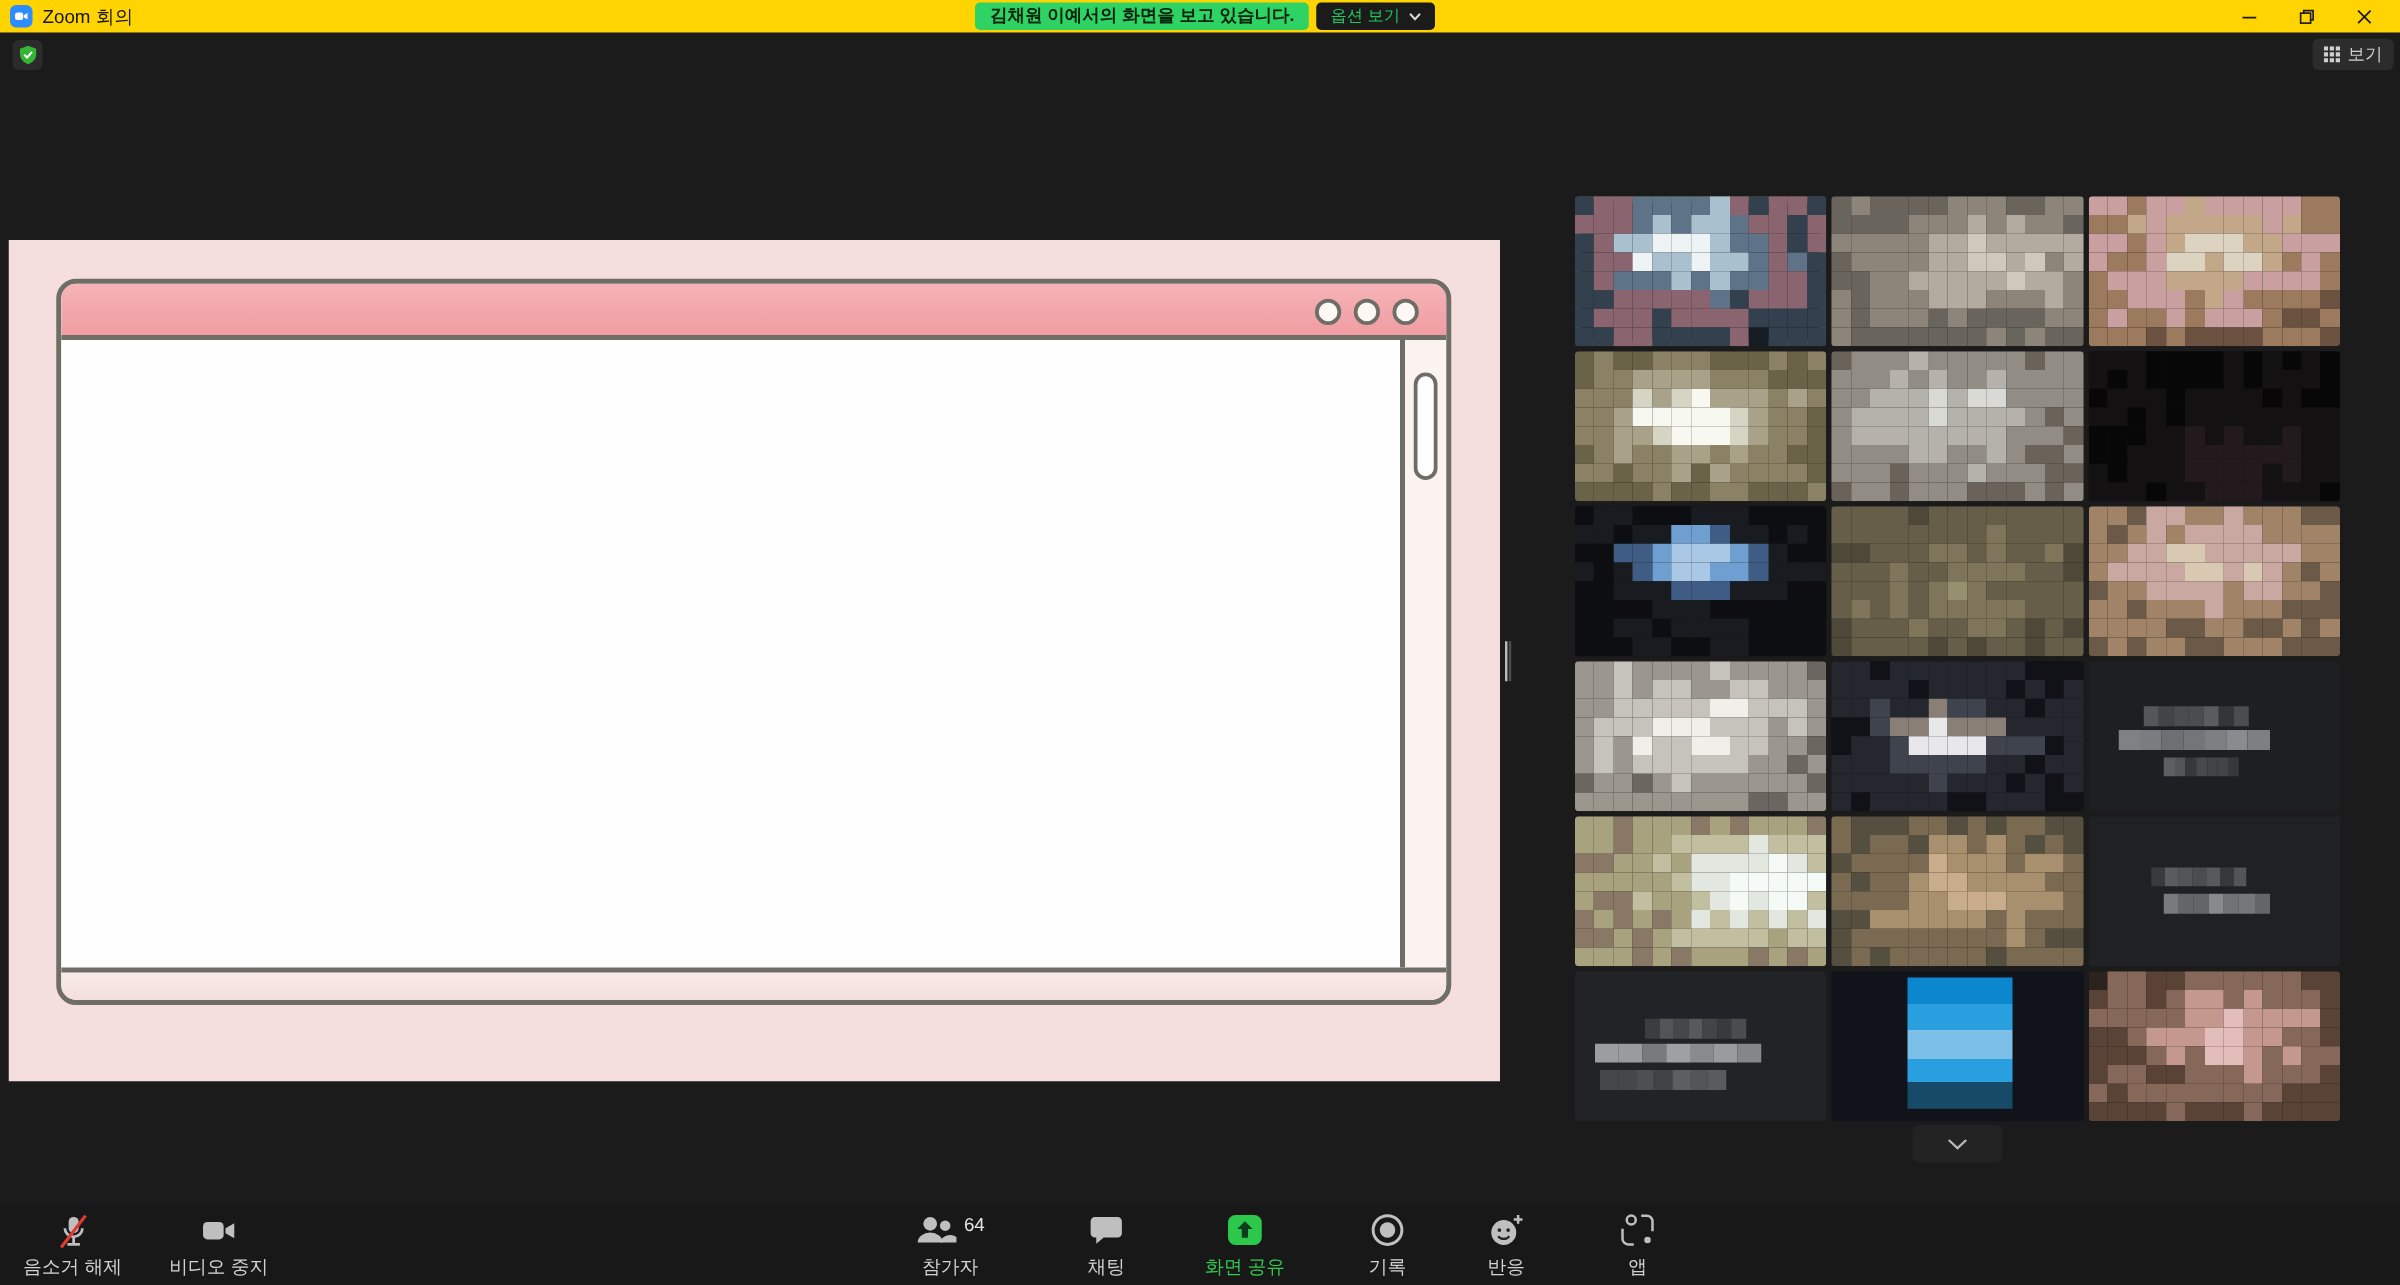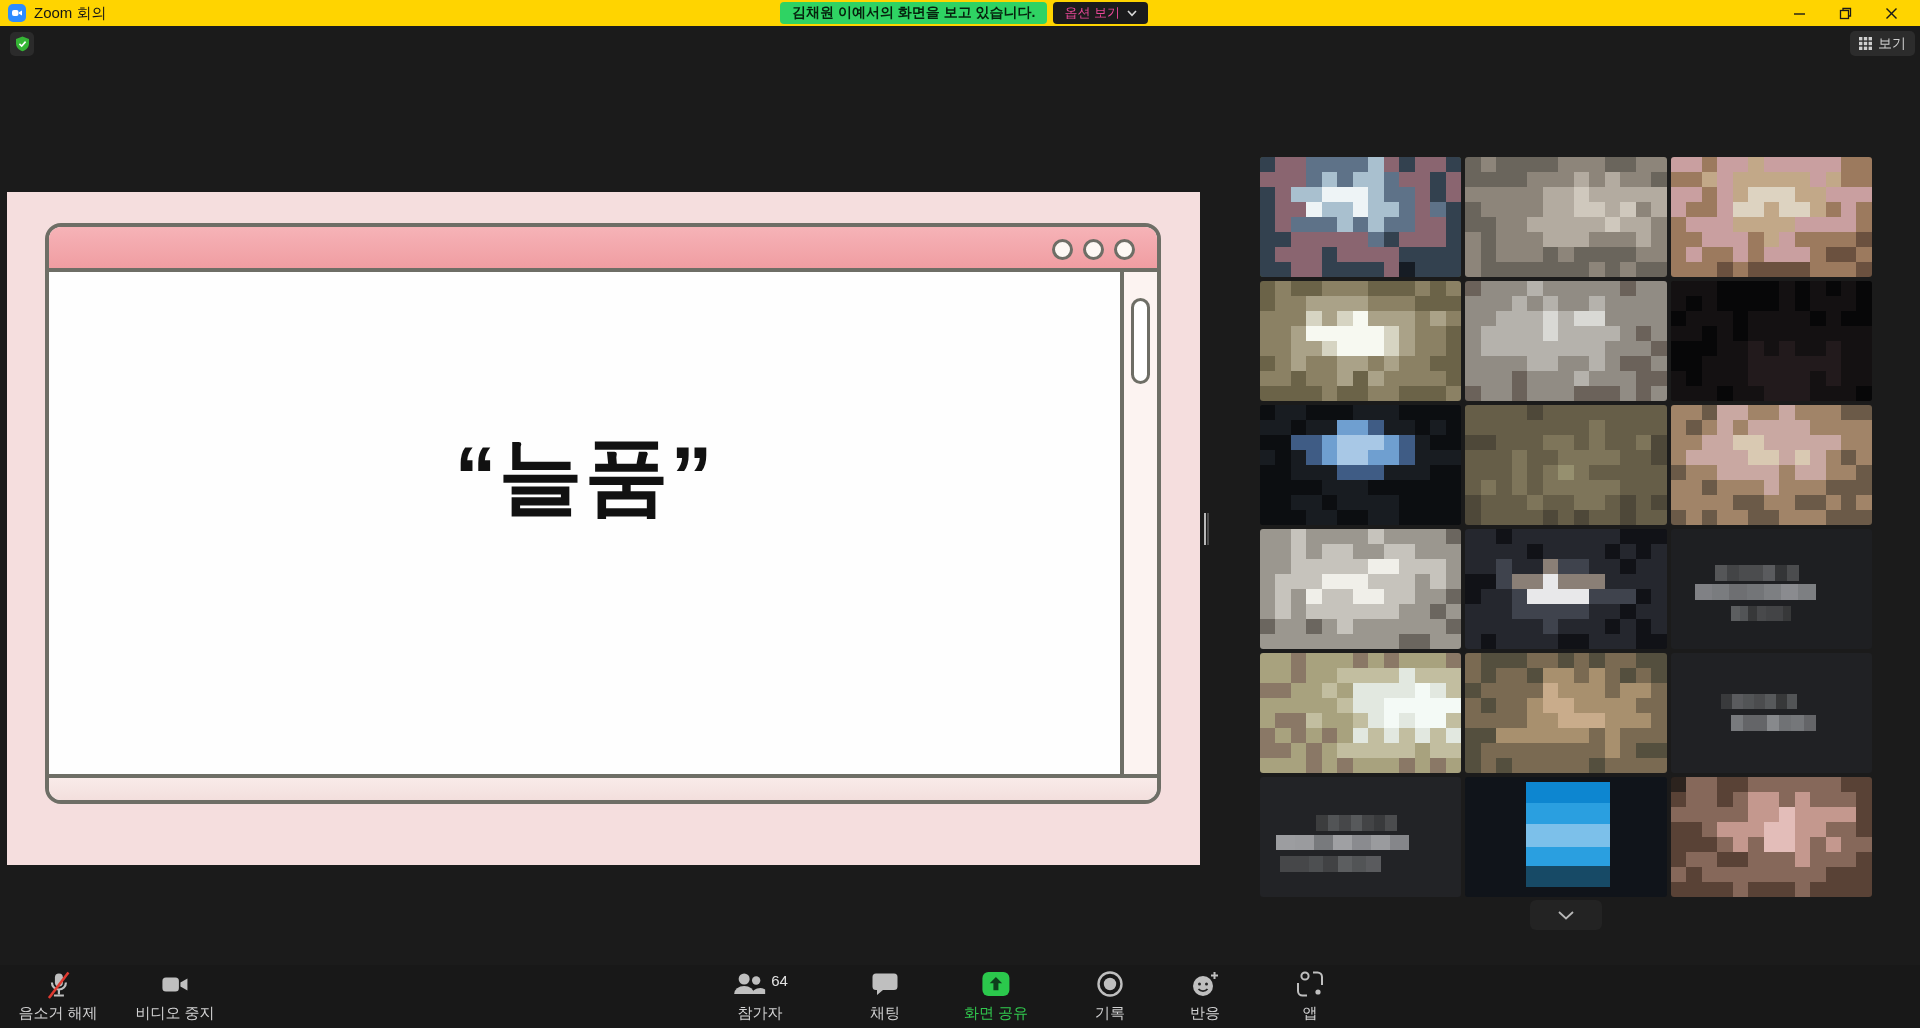--- a/index.html
+++ b/index.html
@@ -12,21 +12,21 @@
     background:#ffd400; display:flex; align-items:center; }
   .tb-left { display:flex; align-items:center; gap:8px; padding-left:8px; }
   .zoom-logo { width:18px; height:18px; border-radius:5px; background:#2d8cff;
     display:flex; align-items:center; justify-content:center; }
   .tb-title { font-size:15px; color:#161616; }
   .banner-wrap { position:absolute; left:780px; top:2px; height:22px;
     display:flex; align-items:center; gap:6px; }
   .banner { height:22px; background:#2fd363; border-radius:4px; padding:0 12px;
     display:flex; align-items:center; font-size:14px; font-weight:bold; color:#06220e; }
   .options-btn { height:22px; background:#1b1b1c; border-radius:4px; padding:0 11px;
-    display:flex; align-items:center; gap:7px; font-size:13px; color:#ec4899; cursor:default; }
+    display:flex; align-items:center; gap:7px; font-size:13px; color:#22c55e; cursor:default; }
   .win-controls { position:absolute; right:6px; top:0; height:26px; display:flex; }
   .wc-btn { width:46px; height:26px; display:flex; align-items:center; justify-content:center; }
 
   
   .shield-badge { position:absolute; left:10px; top:32px; width:24px; height:24px;
     background:#2b2b2b; border-radius:5px; display:flex; align-items:center; justify-content:center; }
   .view-btn { position:absolute; right:5px; top:31px; height:25px; background:#2c2c2c;
     border-radius:5px; padding:0 9px; display:flex; align-items:center; gap:6px;
     color:#cfcfcf; font-size:14px; }
 
@@ -152,21 +152,20 @@
     <div class="window">
       <div class="win-header">
         <div class="win-dots">
           <div class="win-dot"></div>
           <div class="win-dot"></div>
           <div class="win-dot"></div>
         </div>
       </div>
       <div class="win-body">
         <div class="win-content">
-          <div class="slide-title">“늘품”</div>
         </div>
         <div class="win-scroll">
           <div class="scroll-thumb"></div>
         </div>
       </div>
       <div class="win-footer"></div>
     </div>
   </div>
 
   <div class="divider-handle"></div>

